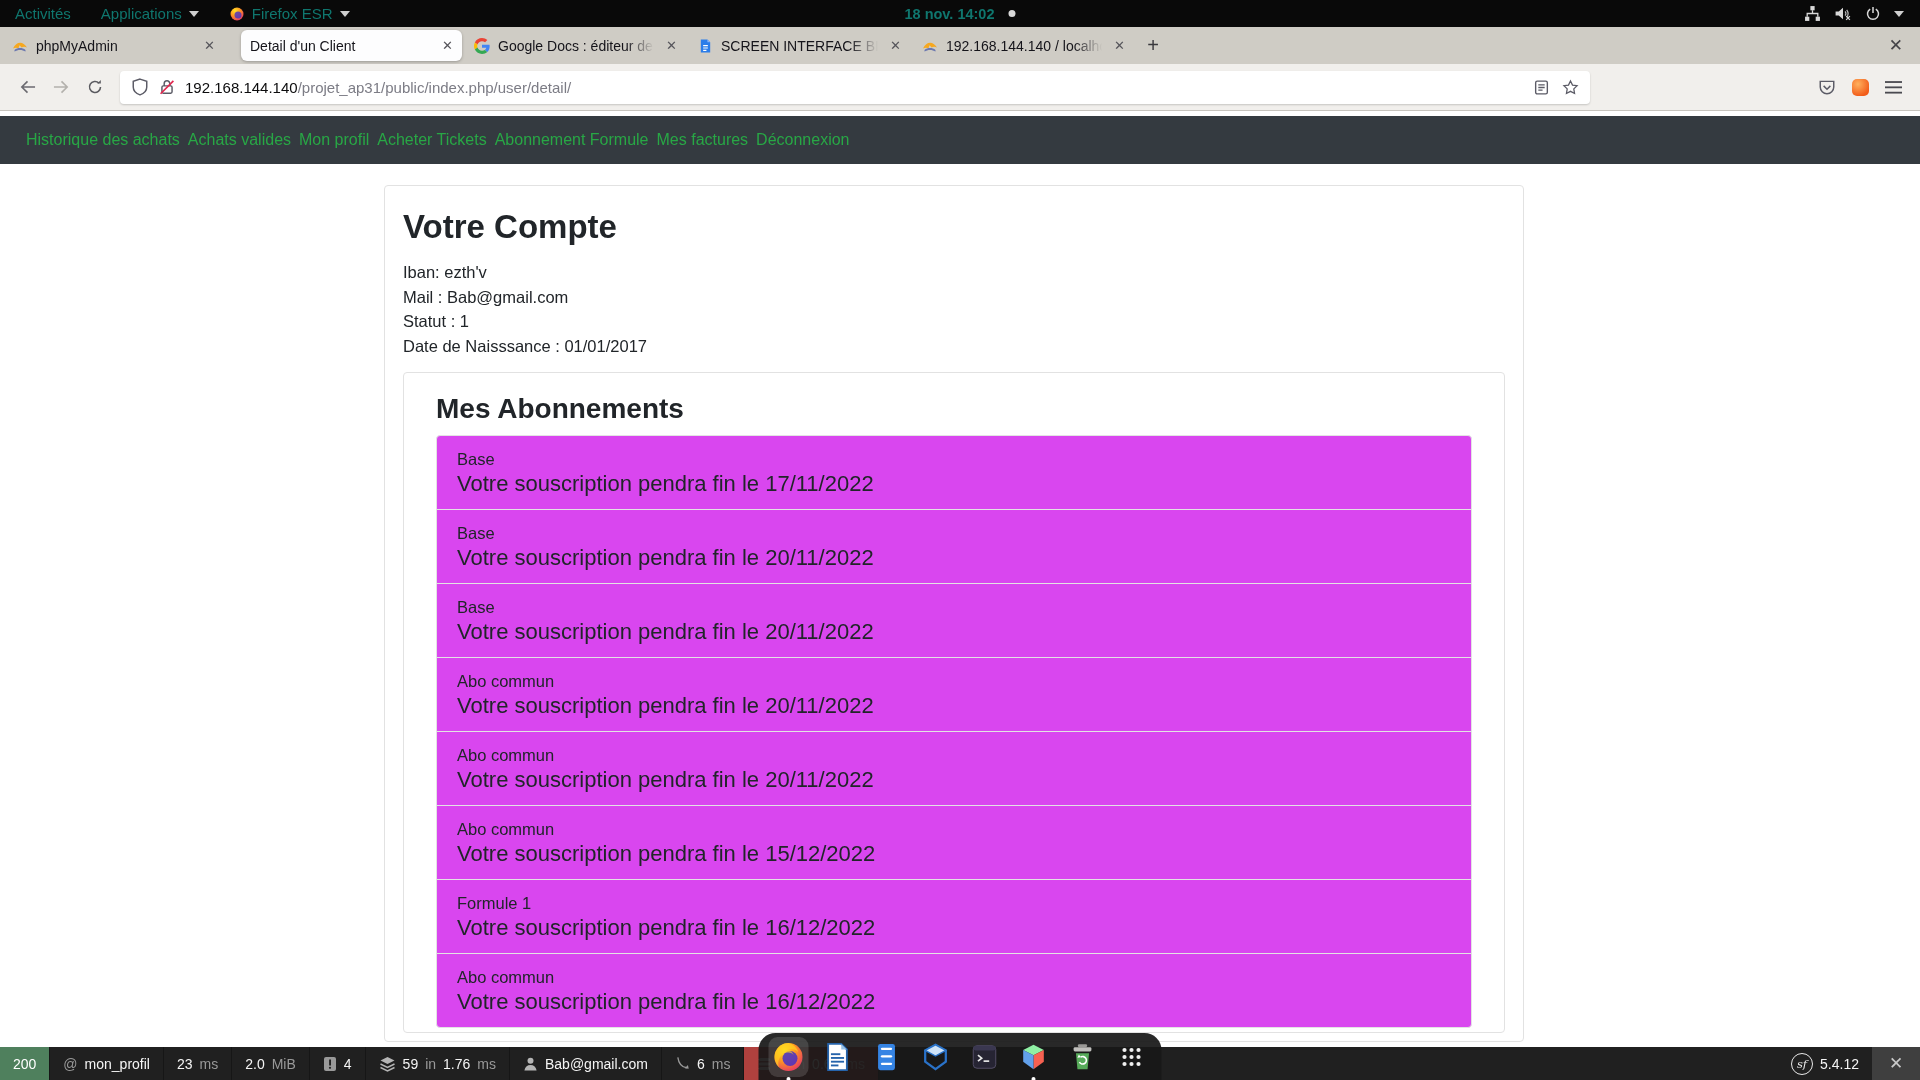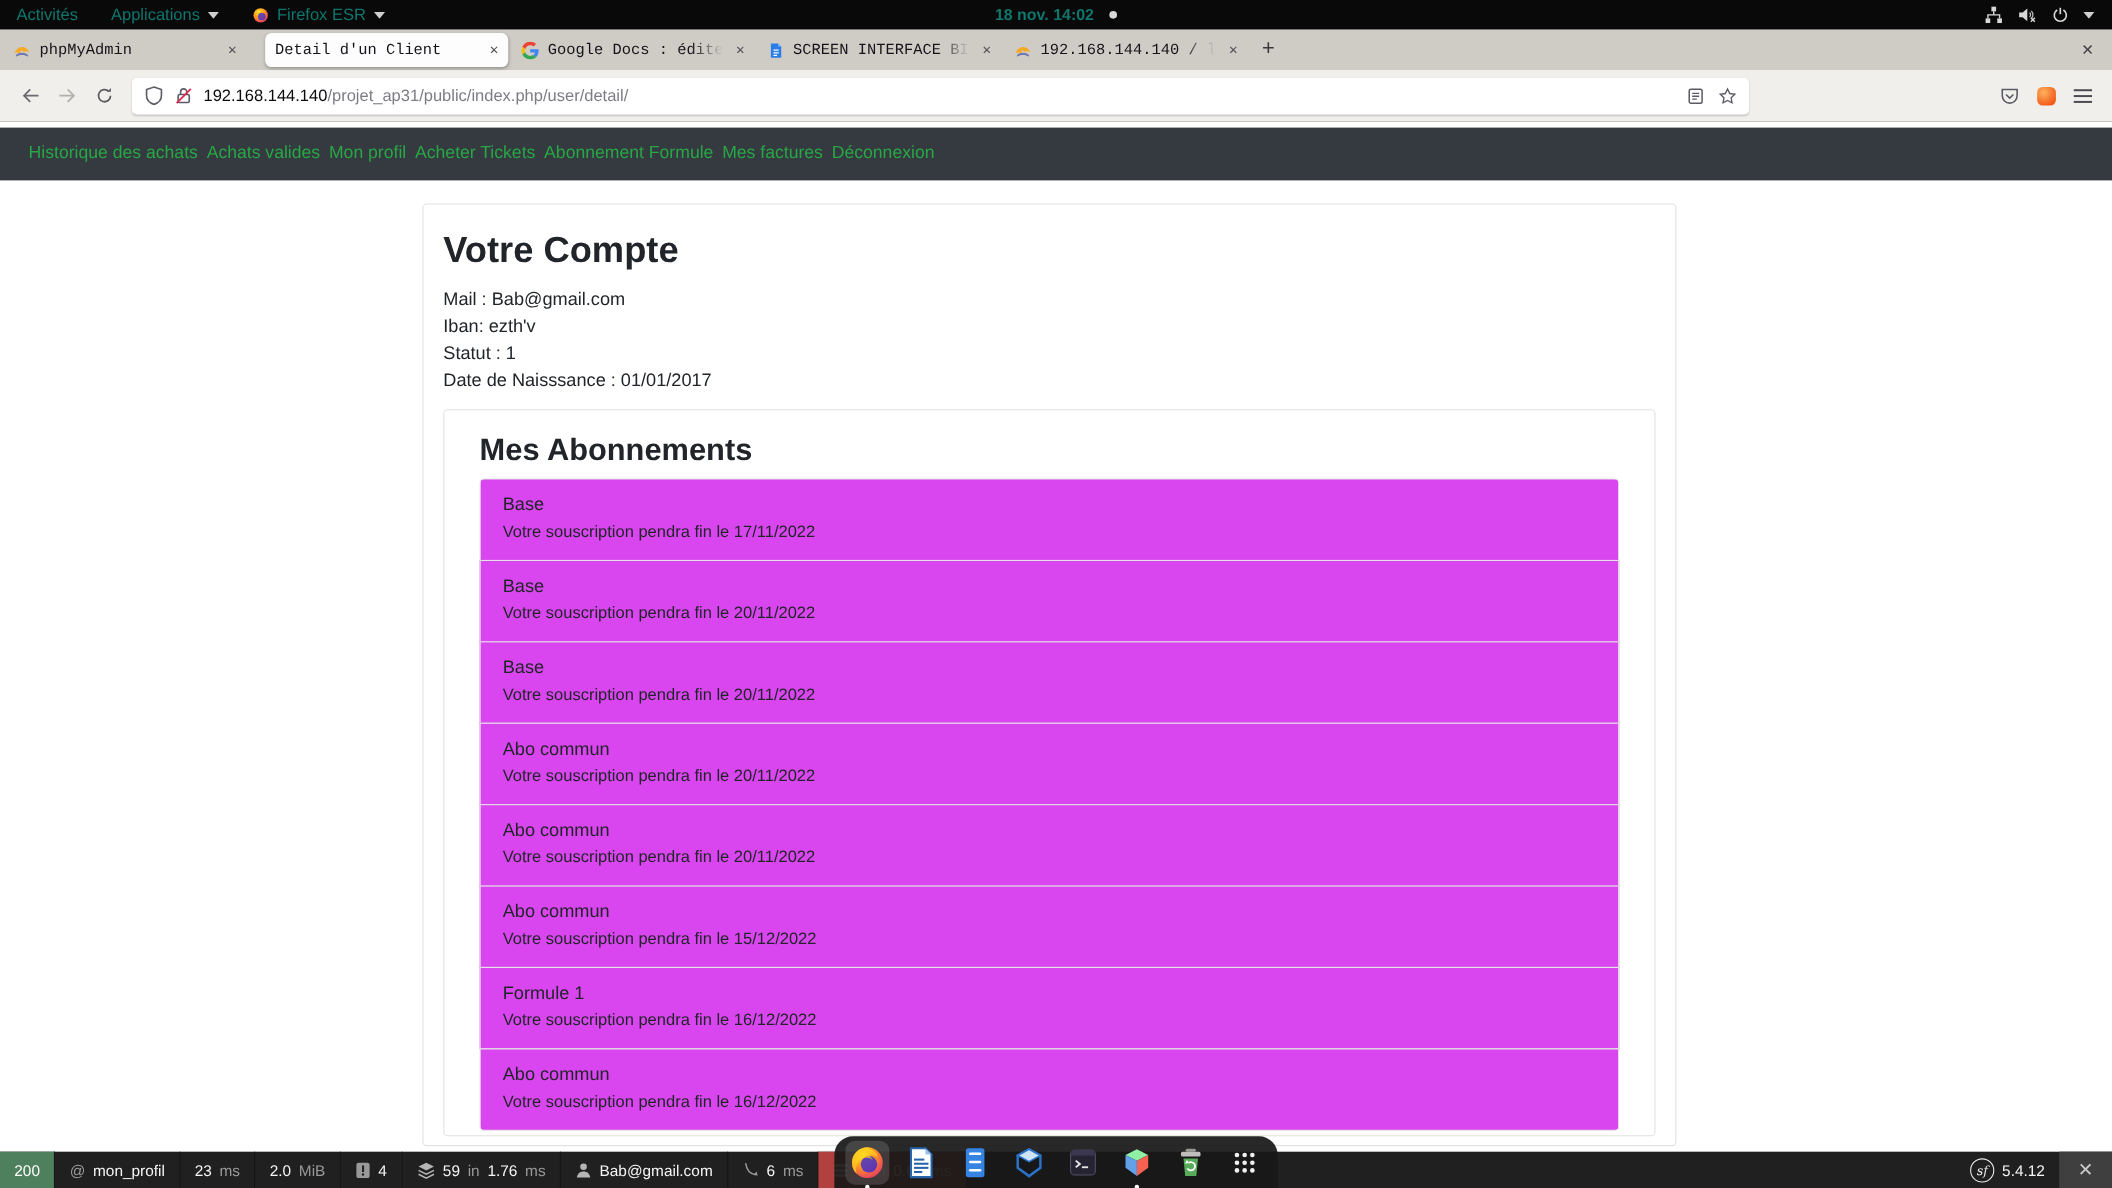--- a/index.html
+++ b/index.html
@@ -11,21 +11,21 @@
   
   .topbar{position:absolute;top:0;left:0;width:100%;height:27px;background:#090909;
           display:flex;align-items:center;color:#0f766e;font-size:15px;}
   .tb-item{display:flex;align-items:center;gap:7px;padding:0 15px;height:100%;cursor:pointer;}
   .tb-clock{position:absolute;left:50%;transform:translateX(-50%);display:flex;align-items:center;gap:14px;font-weight:700;font-size:14.5px;}
   .tb-dot{width:7px;height:7px;border-radius:50%;background:#d8d8d8;}
   .tb-right{margin-left:auto;display:flex;align-items:center;gap:13px;padding-right:16px;height:100%;}
 
   
   .tabbar{position:absolute;top:27px;left:0;width:100%;height:37px;background:#cfccc5;
-          display:flex;align-items:center;padding:0;box-sizing:border-box;font-family:Liberation Mono, monospace;}
+          display:flex;align-items:center;padding:0;box-sizing:border-box;}
   .tab{width:221px;height:31px;margin:3px 0 3px 3px;display:flex;align-items:center;gap:8px;
        padding:0 9px;box-sizing:border-box;border-radius:6px;color:#15141a;font-size:14px;cursor:pointer;}
   .tab .title{flex:1;white-space:nowrap;overflow:hidden;}
   .tab .close{color:#55545a;font-size:13px;padding-left:4px;}
   .tab.active{background:#fdfdfe;box-shadow:0 1px 3px rgba(0,0,0,.25);margin-left:17px;}
   .tab .fade{-webkit-mask-image:linear-gradient(90deg,#000 82%,transparent);mask-image:linear-gradient(90deg,#000 82%,transparent);}
   .newtab{width:30px;height:30px;display:flex;align-items:center;justify-content:center;
           font-size:20px;color:#39383d;margin-left:4px;cursor:pointer;border-radius:4px;}
   .win-close{margin-left:auto;padding:0 17px;font-size:17px;color:#454449;cursor:pointer;}
 
@@ -52,21 +52,21 @@
              border:1px solid #e2e2e2;border-radius:4px;padding:22px 18px 8px;background:#fff;}
   .page-card h1{margin:0 0 14px;font-size:33px;font-weight:700;color:#212529;line-height:38px;}
   .detail-line{font-size:16.5px;color:#212529;line-height:24.5px;}
   .sub-card{margin-top:14px;border:1px solid #e2e2e2;border-radius:4px;padding:20px 32px 4px;}
   .sub-card h2{margin:0 0 10px;font-size:28px;font-weight:700;color:#212529;line-height:32px;}
   .list{border-radius:4px;}
   .list-item{border:1px solid #e3e3e3;margin-top:-1px;padding:13px 20px 15px;box-sizing:border-box;background:#d946ef;}
   .list-item:first-child{margin-top:0;border-top-left-radius:4px;border-top-right-radius:4px;}
   .list-item:last-child{border-bottom-left-radius:4px;border-bottom-right-radius:4px;}
   .li-name{font-size:16.5px;color:#212529;line-height:21px;margin-bottom:3px;}
-  .li-note{font-size:15px;color:#212529;line-height:21px;}
+  .li-note{font-size:22px;color:#212529;line-height:21px;}
 
   
   .profiler{position:absolute;bottom:0;left:0;width:100%;height:33px;background:#202020;
             display:flex;align-items:stretch;font-size:14px;color:#f5f5f5;z-index:5;}
   .seg{display:flex;align-items:center;gap:7px;padding:0 13px;border-right:1px solid #161616;cursor:pointer;}
   .seg .dim{color:#999;}
   .seg-status{background:#4f805d;color:#fff;justify-content:center;min-width:21px;font-size:14px;}
   .seg-red{background:#b0413e;color:#fff;}
   .seg-red .dim{color:#e7c0bf;}
   .prof-fill{flex:1;}
@@ -248,22 +248,22 @@
     <a>Achats valides</a>
     <a>Mon profil</a>
     <a>Acheter Tickets</a>
     <a>Abonnement Formule</a>
     <a>Mes factures</a>
     <a>Déconnexion</a>
   </div>
 
   <div class="page-card">
     <h1>Votre Compte</h1>
+    <div class="detail-line">Iban: ezth'v</div>
     <div class="detail-line">Mail : Bab@gmail.com</div>
-    <div class="detail-line">Iban: ezth'v</div>
     <div class="detail-line">Statut : 1</div>
     <div class="detail-line">Date de Naisssance : 01/01/2017</div>
 
     <div class="sub-card">
       <h2>Mes Abonnements</h2>
       <div class="list">
         <div class="list-item">
           <div class="li-name">Base</div>
           <div class="li-note">Votre souscription pendra fin le 17/11/2022</div>
         </div>

